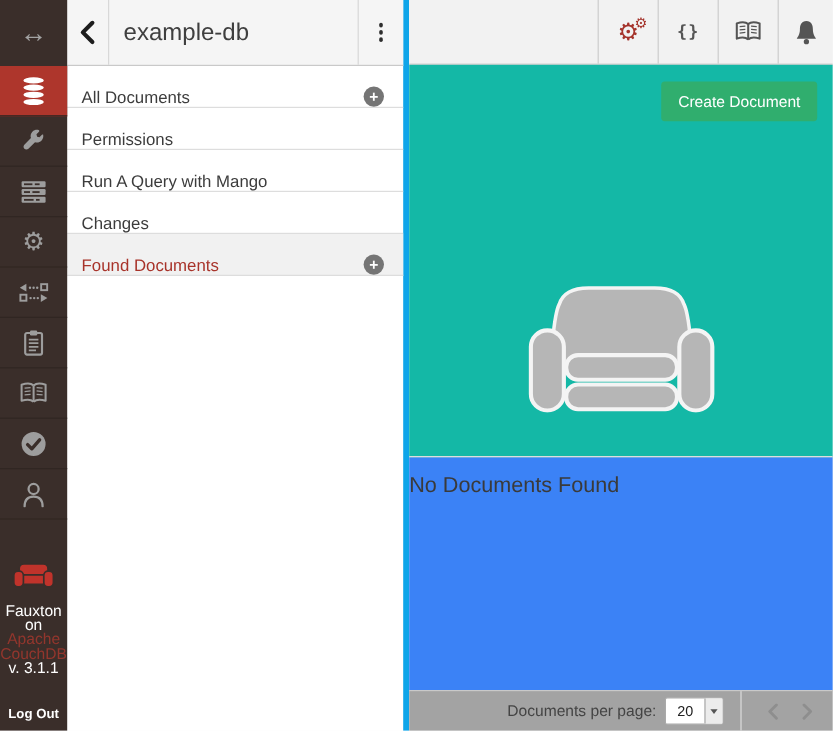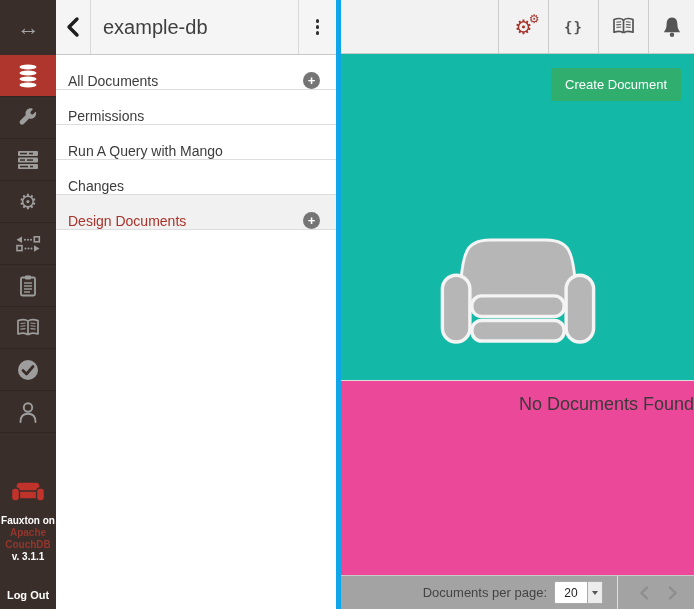--- a/index.html
+++ b/index.html
@@ -9,21 +9,21 @@
 
   
   .iconbar { width:56px; background:#3a2e2a; display:flex; flex-direction:column; flex-shrink:0; position:relative; }
   .iconbar-top { height:55px; display:flex; align-items:center; justify-content:center; cursor:pointer; }
   .collapse-glyph { color:#a3a3a3; font-size:23px; font-weight:bold; }
   .nav-item { height:42px; display:flex; align-items:center; justify-content:center; border-bottom:1px solid #302622; cursor:pointer; }
   .nav-item.active { background:#ae362c; }
   .gear-glyph { color:#9d9d9d; font-size:21px; line-height:1; }
   .brand { position:absolute; left:0; bottom:0; width:56px; text-align:center; padding-bottom:8px; }
   .brand-couch { margin:0 auto 10px auto; display:block; }
-  .brand-line { color:#fff; font-size:10px; font-weight:bold; line-height:12px; }
+  .brand-line { color:#fff; font-size:13px; font-weight:normal; line-height:12px; }
   .brand-red { color:#93362d; }
   .logout { margin-top:26px; color:#fff; font-size:11px; font-weight:bold; cursor:pointer; }
 
   
   .db-panel { width:285px; background:#fff; border-right:5px solid #0ea5e9; display:flex; flex-direction:column; flex-shrink:0; }
   .db-header { height:55px; background:#f5f5f5; border-bottom:1px solid #c9c9c9; display:flex; align-items:stretch; }
   .back-btn { width:34px; display:flex; align-items:center; justify-content:center; cursor:pointer; }
   .db-title-wrap { flex:1; border-left:1px solid #d8d8d8; display:flex; align-items:center; padding-left:12px; }
   .db-title { font-size:20px; color:#3f3f3f; }
   .kebab { width:38px; border-left:1px solid #d8d8d8; display:flex; flex-direction:column; align-items:center; justify-content:center; gap:2.5px; cursor:pointer; }
@@ -41,21 +41,21 @@
   .topbar-cell:last-child { width:46px; }
   .gears { position:relative; color:#a5342c; line-height:1; }
   .gears .g1 { font-size:20px; }
   .gears .g2 { font-size:12px; position:absolute; top:-4px; right:-7px; }
   .braces { font-family:"DejaVu Sans Mono", monospace; font-size:14px; color:#555; letter-spacing:1px; font-weight:bold; }
 
   .content-body { flex:1; position:relative; }
   .empty-upper { height:327px; position:relative; border-bottom:1px solid #ddd; background:#14b8a6; }
   .create-btn { position:absolute; top:14px; right:13px; height:33px; padding:0 14px; background:#30ae6e; color:#fff; font-size:13px; border:none; border-radius:3px; cursor:pointer; font-family:"Liberation Sans", sans-serif; }
   .big-couch { position:absolute; left:50%; top:182px; transform:translateX(-50%); }
-  .empty-lower { background:#ec4899; height:194px; text-align:right; padding-top:13px; }
+  .empty-lower { background:#3b82f6; height:194px; text-align:left; padding-top:13px; }
   .no-docs { font-size:18px; color:#3a3a3a; }
 
   .content-footer { height:34px; background:#a3a3a3; border-top:1px solid #c9c9c9; display:flex; align-items:center; }
   .per-page-label { margin-left:auto; font-size:13px; color:#444; }
   .select { display:flex; align-items:stretch; border:1px solid #a9a9a9; background:#fff; height:23px; margin-left:7px; border-radius:2px; cursor:pointer; }
   .select-value { width:32px; display:flex; align-items:center; justify-content:center; font-size:12px; color:#222; }
   .select-caret { width:15px; border-left:1px solid #a9a9a9; background:#ececec; display:flex; align-items:center; justify-content:center; }
   .select-caret i { width:0; height:0; border-left:3.5px solid transparent; border-right:3.5px solid transparent; border-top:4.5px solid #555; }
   .foot-divider { align-self:stretch; border-left:1px solid #ddd; margin:0 13px 0 14px; }
   .page-btn { width:26px; height:26px; display:flex; align-items:center; justify-content:center; cursor:pointer; margin-right:3px; }
@@ -218,21 +218,21 @@
       <li>
         <span>Permissions</span>
       </li>
       <li>
         <span>Run A Query with Mango</span>
       </li>
       <li>
         <span>Changes</span>
       </li>
       <li class="selected">
-        <span>Design Documents</span>
+        <span>Found Documents</span>
         <span class="plus-circle">+</span>
       </li>
     </ul>
   </section>
 
   <section class="content">
     <header class="content-topbar">
       <div class="topbar-spacer"></div>
       <div class="topbar-cell">
         <span class="gears">

